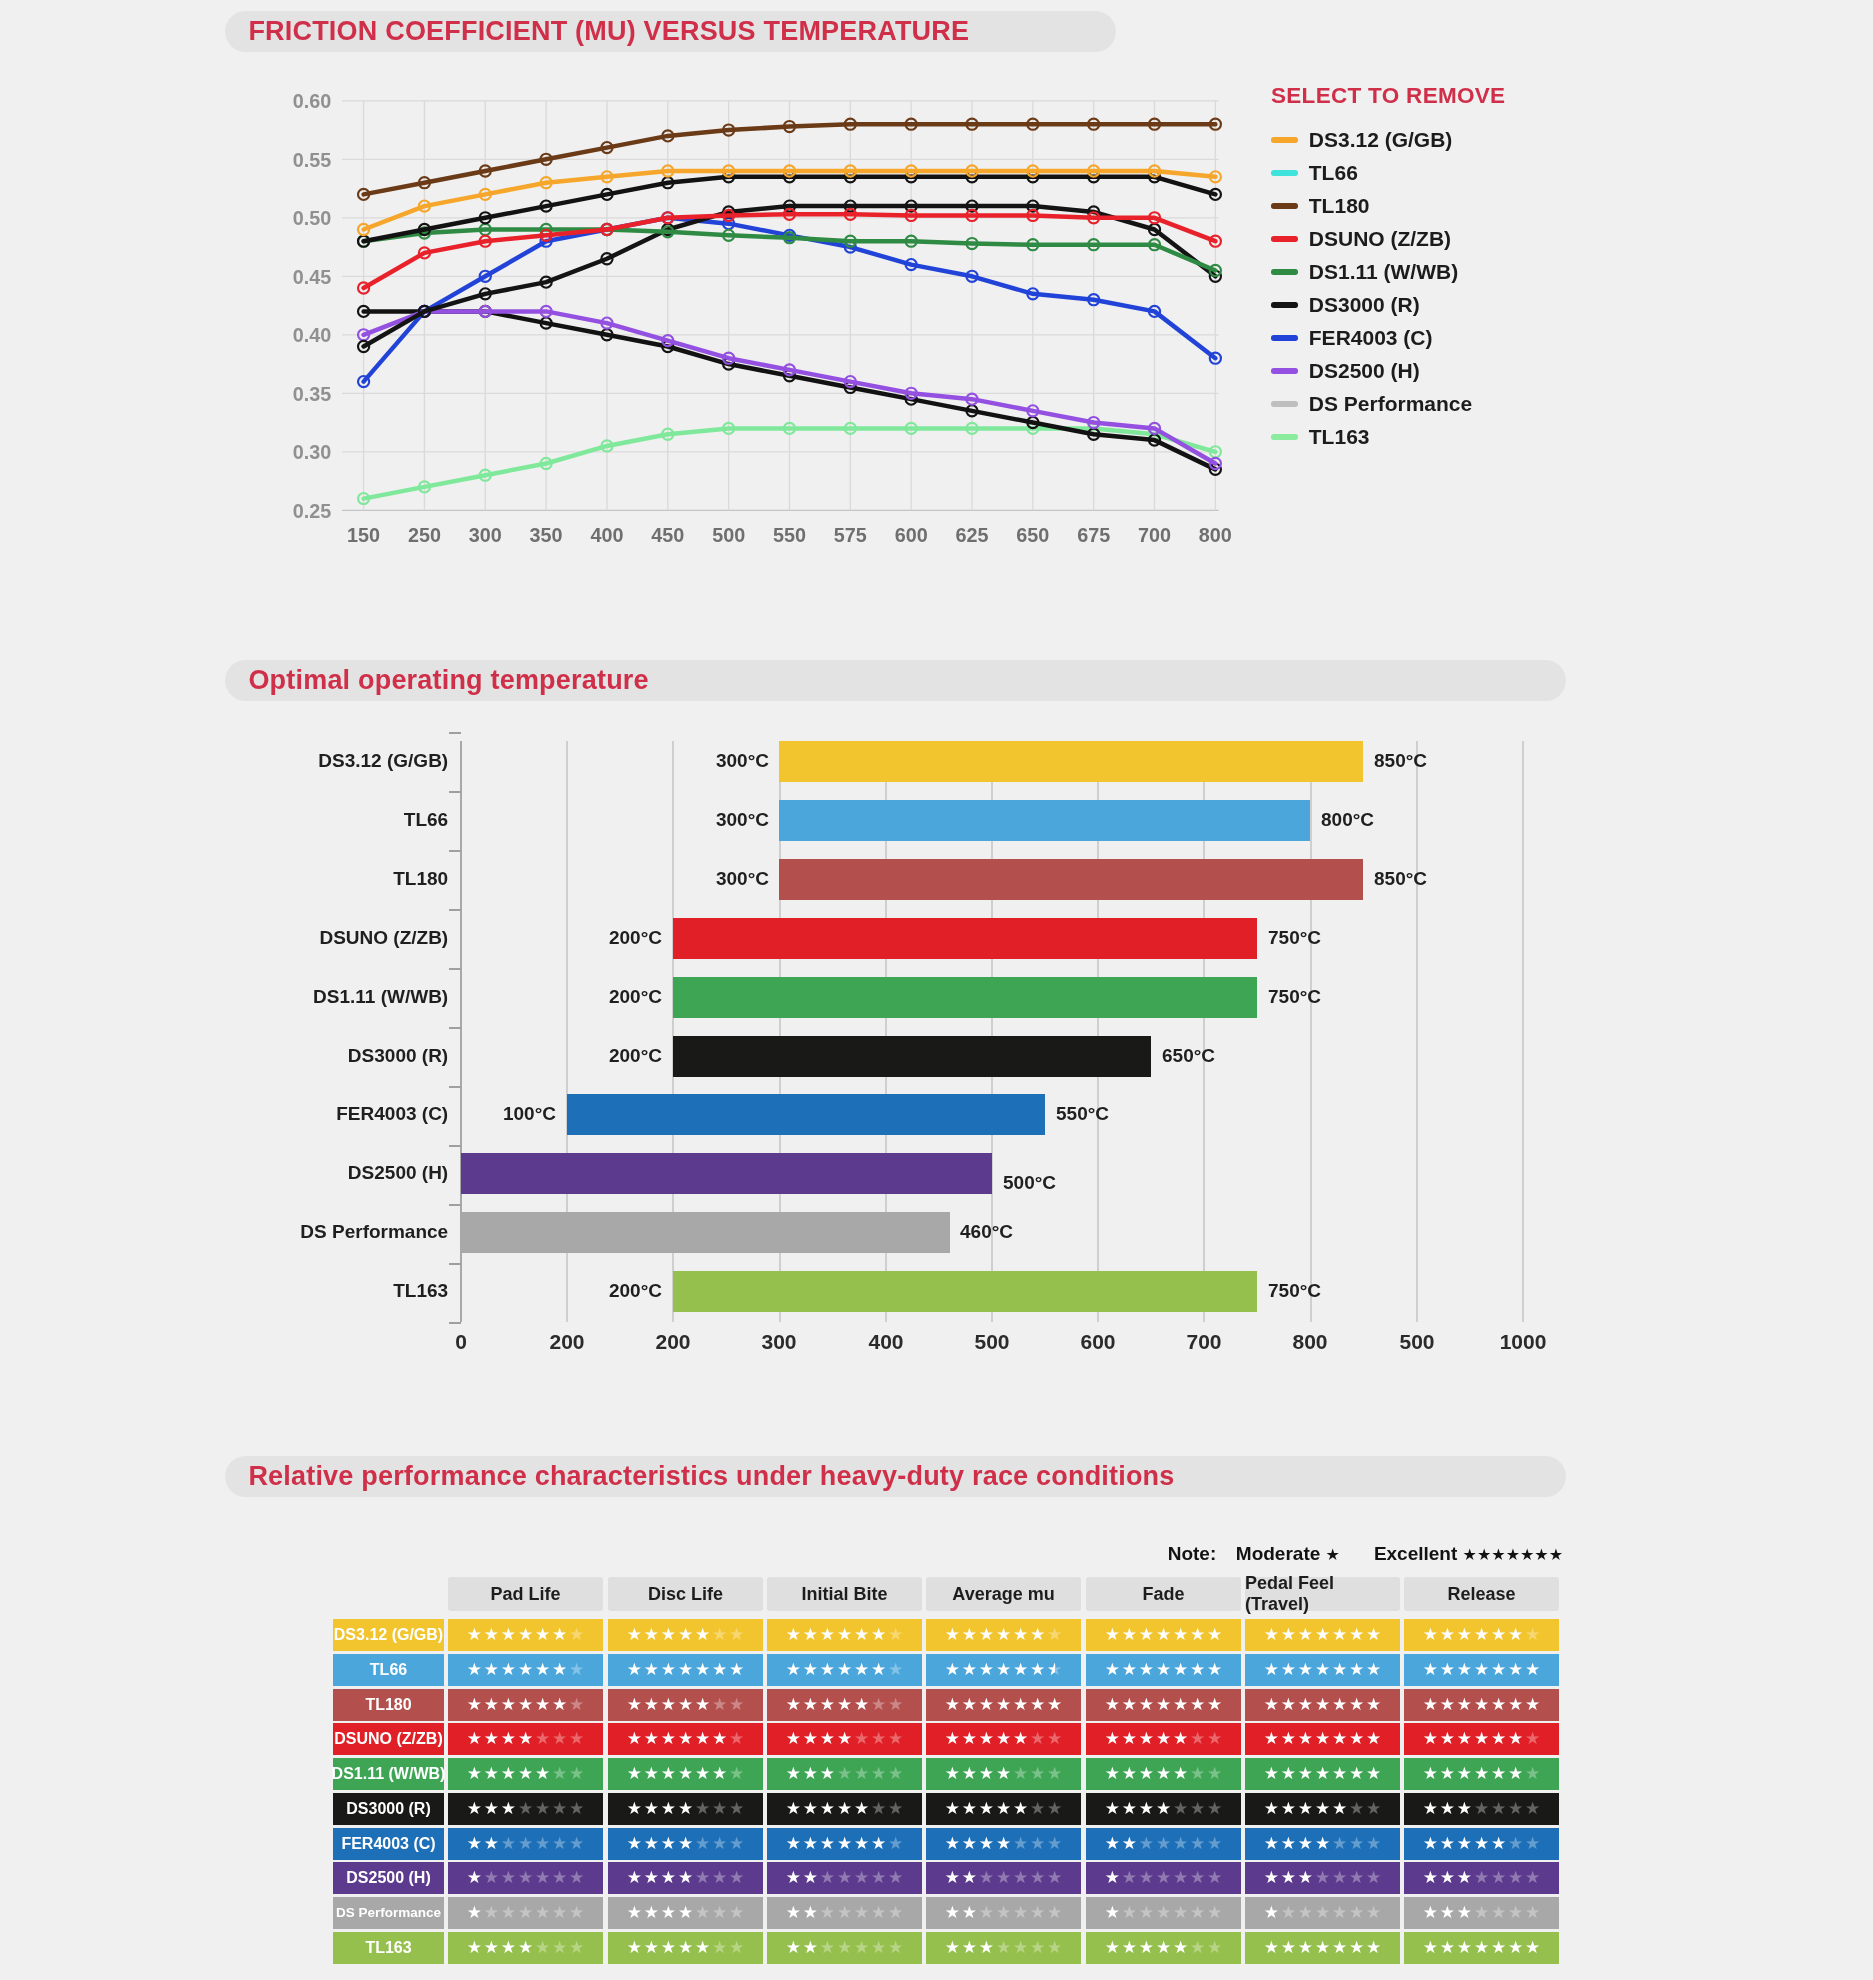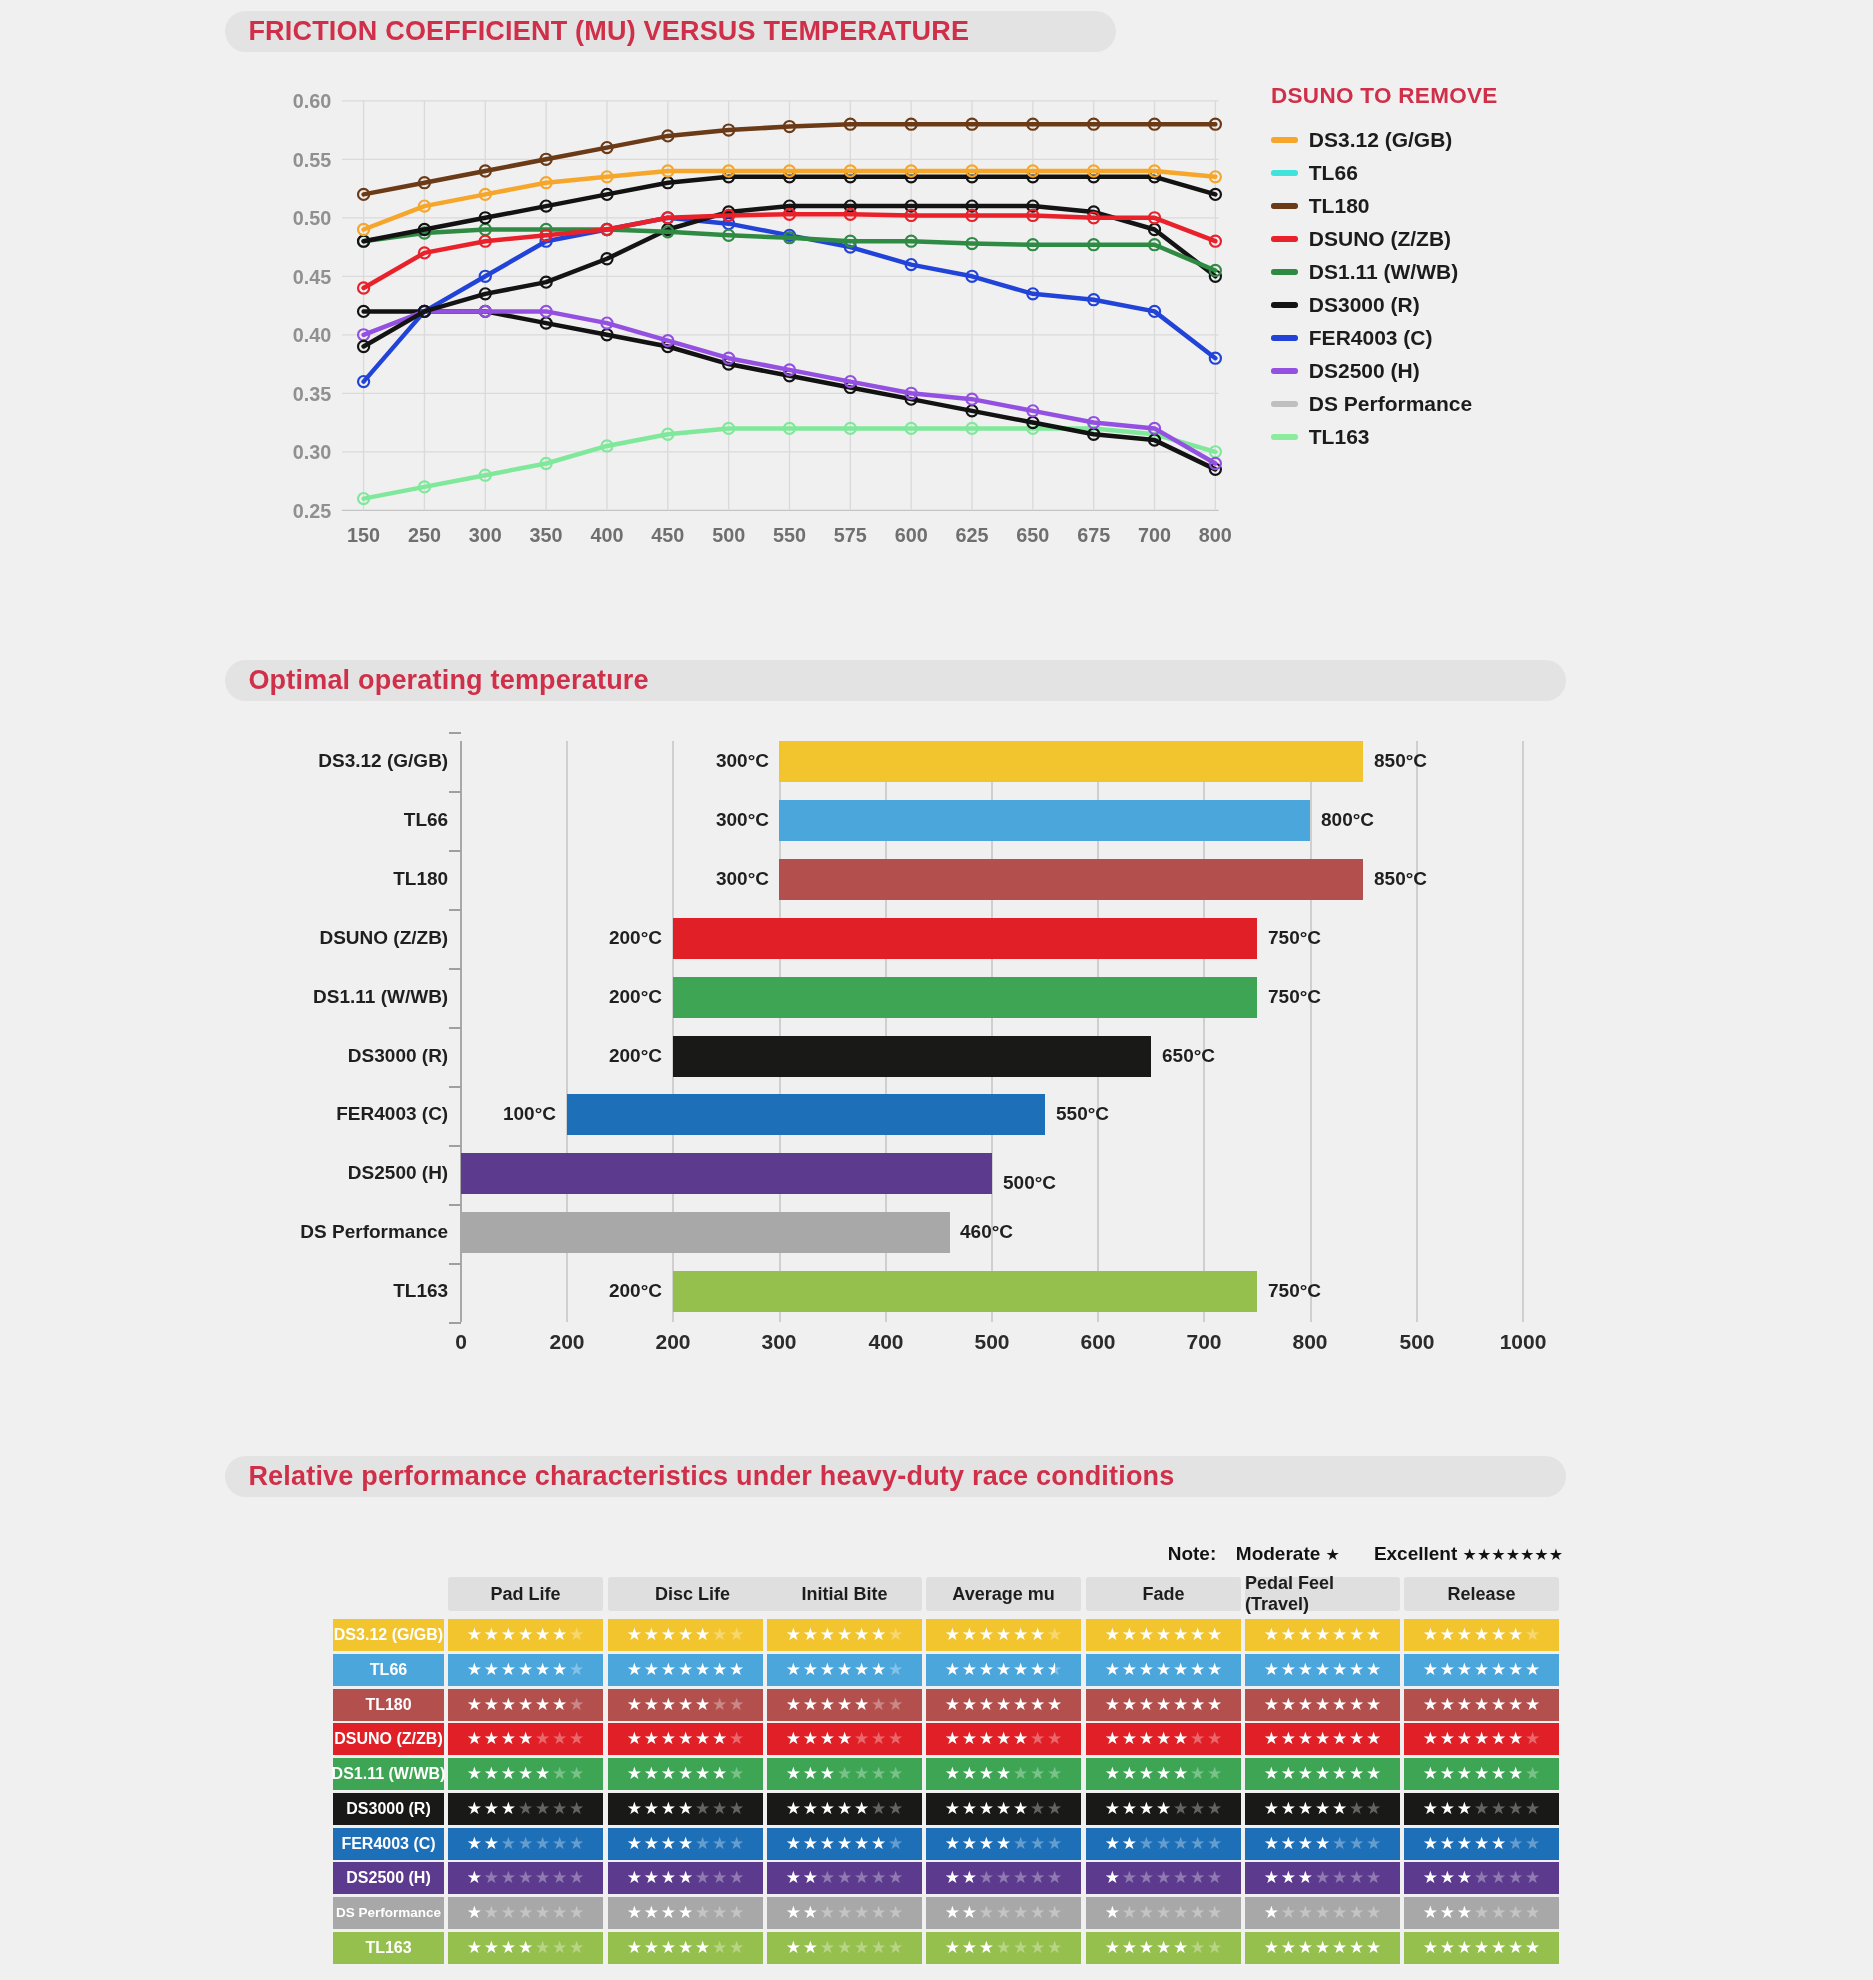--- a/index.html
+++ b/index.html
@@ -272,21 +272,21 @@
         <circle cx="732.4" cy="68.00000000000003" r="6.2" fill="none" stroke="#6B3A17" stroke-width="2.4"></circle>
         <circle cx="800" cy="68.00000000000003" r="6.2" fill="none" stroke="#6B3A17" stroke-width="2.4"></circle>
         <circle cx="867.5999999999999" cy="68.00000000000003" r="6.2" fill="none" stroke="#6B3A17" stroke-width="2.4"></circle>
         <circle cx="935.1999999999999" cy="68.00000000000003" r="6.2" fill="none" stroke="#6B3A17" stroke-width="2.4"></circle>
         <circle cx="1002.8" cy="68.00000000000003" r="6.2" fill="none" stroke="#6B3A17" stroke-width="2.4"></circle>
         <circle cx="1070.3999999999999" cy="68.00000000000003" r="6.2" fill="none" stroke="#6B3A17" stroke-width="2.4"></circle>
       </g>
     </svg>
 
   <div id="legend">
-    <div class="legend-title">DSUNO TO REMOVE</div>
+    <div class="legend-title">SELECT TO REMOVE</div>
     <div id="legend-items">
         <div class="legend-item">
           <span class="legend-swatch" style="background: rgb(245, 166, 43);"></span>
           <span class="legend-label">DS3.12 (G/GB)</span>
         </div>
         <div class="legend-item">
           <span class="legend-swatch" style="background: rgb(63, 227, 220);"></span>
           <span class="legend-label">TL66</span>
         </div>
         <div class="legend-item">
@@ -411,21 +411,21 @@
     <span class="gap" style="width:9px;"></span>
     <span>Moderate</span>
     <span class="note-star" id="note-moderate-stars"> ★</span>
     <span class="gap"></span>
     <span>Excellent</span>
     <span class="note-star" id="note-excellent-stars"> ★★★★★★★</span>
   </div>
 
   <div id="ratings">
       <div class="col-chip" style="left: 448px; width: 155px;">Pad Life</div>
-      <div class="col-chip" style="left: 608px; width: 155px; padding-left: 7px;">Disc Life</div>
+      <div class="col-chip" style="left: 608px; width: 155px;">Disc Life</div>
       <div class="col-chip" style="left: 767px; width: 155px;">Initial Bite</div>
       <div class="col-chip" style="left: 926px; width: 155px;">Average mu</div>
       <div class="col-chip" style="left: 1086px; width: 155px;">Fade</div>
       <div class="col-chip" style="left: 1245px; width: 155px;">Pedal Feel (Travel)</div>
       <div class="col-chip" style="left: 1404px; width: 155px;">Release</div>
       <div class="name-chip" style="left: 333px; top: 1619px; background: rgb(242, 197, 46);">DS3.12 (G/GB)</div>
       <div class="rate-cell" style="left: 448px; top: 1619px; width: 155px; background: rgb(242, 197, 46);">
         <span class="star bright">★</span>
         <span class="star bright">★</span>
         <span class="star bright">★</span>

